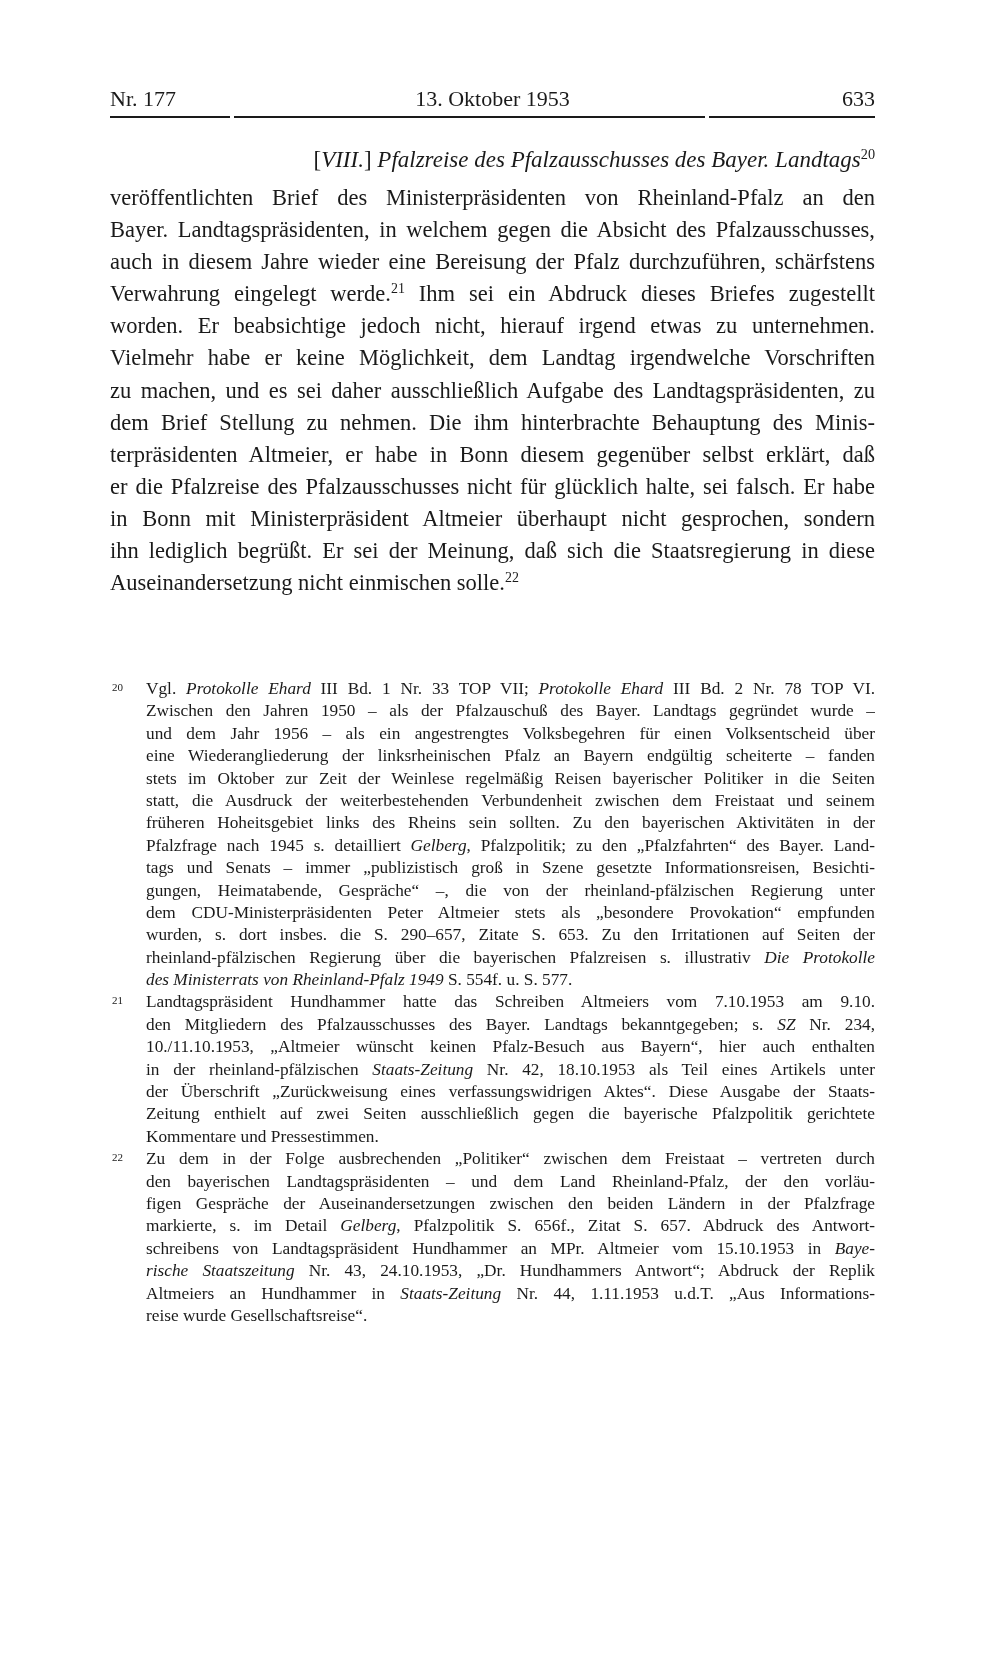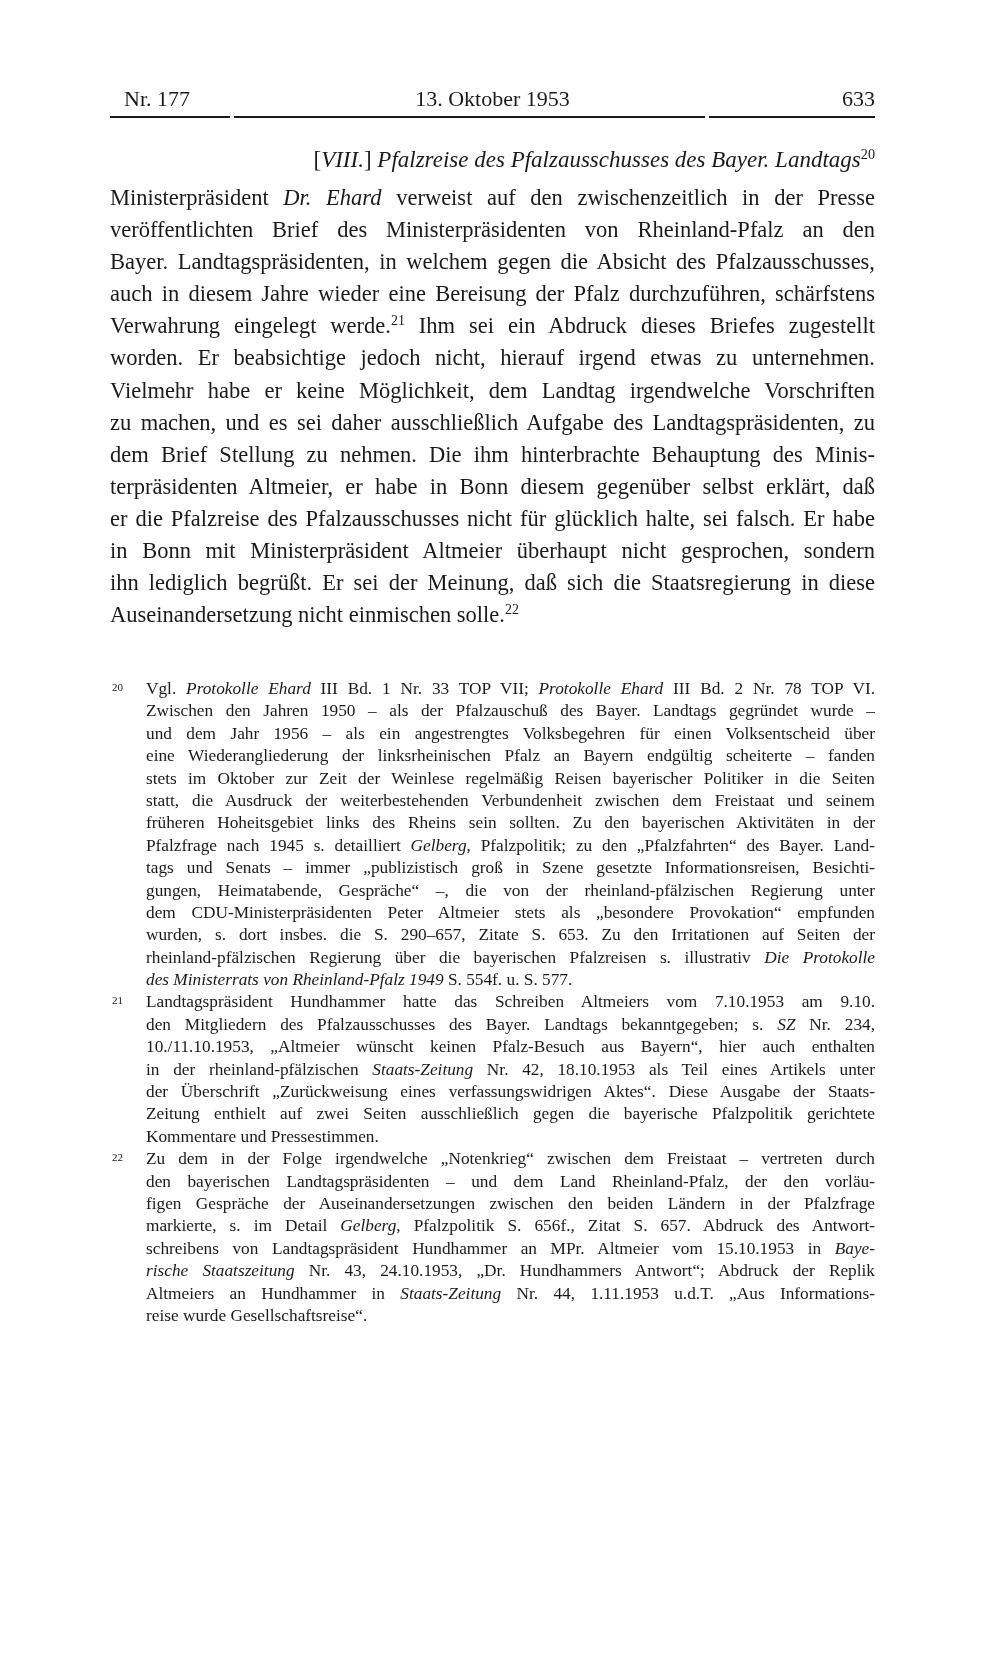--- a/index.html
+++ b/index.html
@@ -7,21 +7,21 @@
       width: 1000px; height: 1666px; position: relative; overflow: hidden;
       color: #1a1a1a;
       font-family: "Liberation Serif", "DejaVu Serif", serif;
     }
     .page { position: absolute; left: 110px; top: 0; width: 765px; }
     .header {
       position: absolute; top: 82px; left: 0; width: 765px; height: 36px;
       font-size: 22px;
     }
     .header span { position: absolute; top: 4px; }
-    .hdr-left { left: 14px; }
+    .hdr-left { left: 0; }
     .hdr-center { left: 0; width: 765px; text-align: center; }
     .hdr-right { right: 0; }
     .rule { position: absolute; top: 34px; height: 1.5px; background: #1a1a1a; }
     .rule.r1 { left: 0; width: 120px; }
     .rule.r2 { left: 124px; width: 471px; }
     .rule.r3 { left: 599px; width: 166px; }
 
     .heading {
       position: absolute; top: 145px; left: 0; width: 765px;
       font-size: 23px; line-height: 30px; text-align: right;
@@ -65,21 +65,20 @@
     <div class="rule r1"></div>
     <div class="rule r2"></div>
     <div class="rule r3"></div>
   </div>
 
   <div class="heading">
     <span>[</span><em>VIII.</em><span>] </span><em>Pfalzreise des Pfalzausschusses des Bayer. Landtags</em><sup>20</sup>
   </div>
 
   <div class="body-text" id="body-text">
-      <span class="line"><span>Ministerpräsident </span><em>Dr. Ehard</em><span> verweist auf den zwischenzeitlich in der Presse</span></span>
       <span class="line"><span>veröffentlichten Brief des Ministerpräsidenten von Rheinland-Pfalz an den</span></span>
       <span class="line"><span>Bayer. Landtagspräsidenten, in welchem gegen die Absicht des Pfalzausschusses,</span></span>
       <span class="line"><span>auch in diesem Jahre wieder eine Bereisung der Pfalz durchzuführen, schärfstens</span></span>
       <span class="line"><span>Verwahrung eingelegt werde.</span><sup>21</sup><span> Ihm sei ein Abdruck dieses Briefes zugestellt</span></span>
       <span class="line"><span>worden. Er beabsichtige jedoch nicht, hierauf irgend etwas zu unternehmen.</span></span>
       <span class="line"><span>Vielmehr habe er keine Möglichkeit, dem Landtag irgendwelche Vorschriften</span></span>
       <span class="line"><span>zu machen, und es sei daher ausschließlich Aufgabe des Landtagspräsidenten, zu</span></span>
       <span class="line"><span>dem Brief Stellung zu nehmen. Die ihm hinterbrachte Behauptung des Minis-</span></span>
       <span class="line"><span>terpräsidenten Altmeier, er habe in Bonn diesem gegenüber selbst erklärt, daß</span></span>
       <span class="line"><span>er die Pfalzreise des Pfalzausschusses nicht für glücklich halte, sei falsch. Er habe</span></span>
@@ -111,21 +110,21 @@
         <span class="line"><span>Landtagspräsident Hundhammer hatte das Schreiben Altmeiers vom 7.10.1953 am 9.10.</span></span>
         <span class="line"><span>den Mitgliedern des Pfalzausschusses des Bayer. Landtags bekanntgegeben; s. </span><em>SZ</em><span> Nr. 234,</span></span>
         <span class="line"><span>10./11.10.1953, „Altmeier wünscht keinen Pfalz-Besuch aus Bayern“, hier auch enthalten</span></span>
         <span class="line"><span>in der rheinland-pfälzischen </span><em>Staats-Zeitung</em><span> Nr. 42, 18.10.1953 als Teil eines Artikels unter</span></span>
         <span class="line"><span>der Überschrift „Zurückweisung eines verfassungswidrigen Aktes“. Diese Ausgabe der Staats-</span></span>
         <span class="line"><span>Zeitung enthielt auf zwei Seiten ausschließlich gegen die bayerische Pfalzpolitik gerichtete</span></span>
         <span class="line last"><span>Kommentare und Pressestimmen.</span></span>
       </div>
       <div class="fn">
         <span class="fn-num">22</span>
-        <span class="line"><span>Zu dem in der Folge irgendwelche „Notenkrieg“ zwischen dem Freistaat – vertreten durch</span></span>
+        <span class="line"><span>Zu dem in der Folge ausbrechenden „Politiker“ zwischen dem Freistaat – vertreten durch</span></span>
         <span class="line"><span>den bayerischen Landtagspräsidenten – und dem Land Rheinland-Pfalz, der den vorläu-</span></span>
         <span class="line"><span>figen Gespräche der Auseinandersetzungen zwischen den beiden Ländern in der Pfalzfrage</span></span>
         <span class="line"><span>markierte, s. im Detail </span><em>Gelberg</em><span>, Pfalzpolitik S. 656f., Zitat S. 657. Abdruck des Antwort-</span></span>
         <span class="line"><span>schreibens von Landtagspräsident Hundhammer an MPr. Altmeier vom 15.10.1953 in </span><em>Baye-</em></span>
         <span class="line"><em>rische Staatszeitung</em><span> Nr. 43, 24.10.1953, „Dr. Hundhammers Antwort“; Abdruck der Replik</span></span>
         <span class="line"><span>Altmeiers an Hundhammer in </span><em>Staats-Zeitung</em><span> Nr. 44, 1.11.1953 u.d.T. „Aus Informations-</span></span>
         <span class="line last"><span>reise wurde Gesellschaftsreise“.</span></span>
       </div>
     </div>
 </div>

